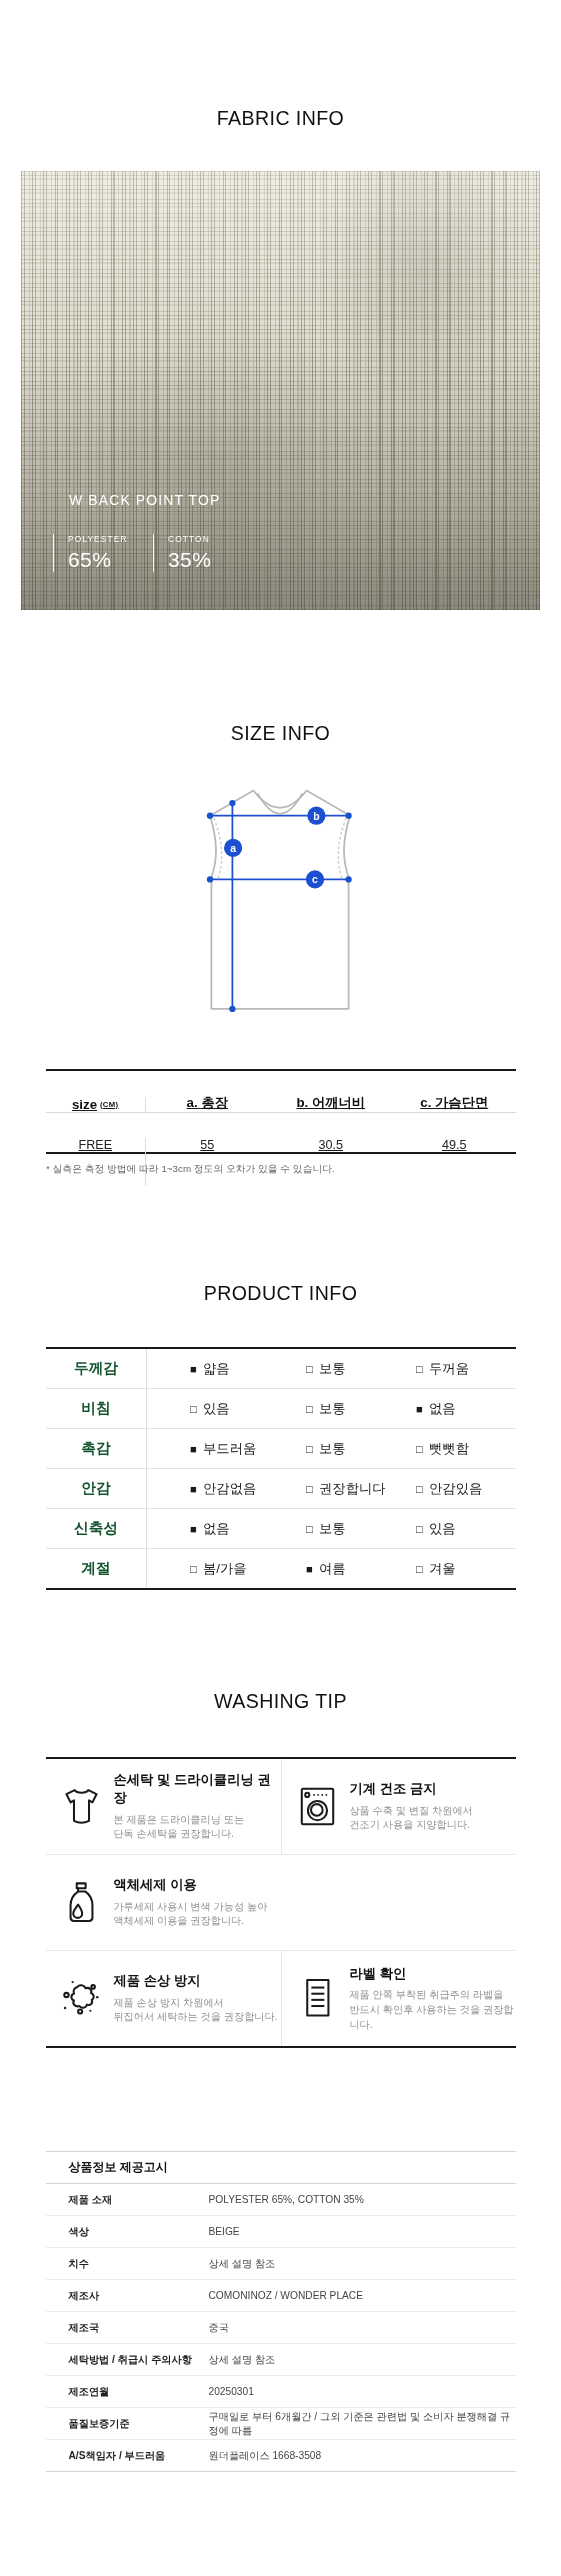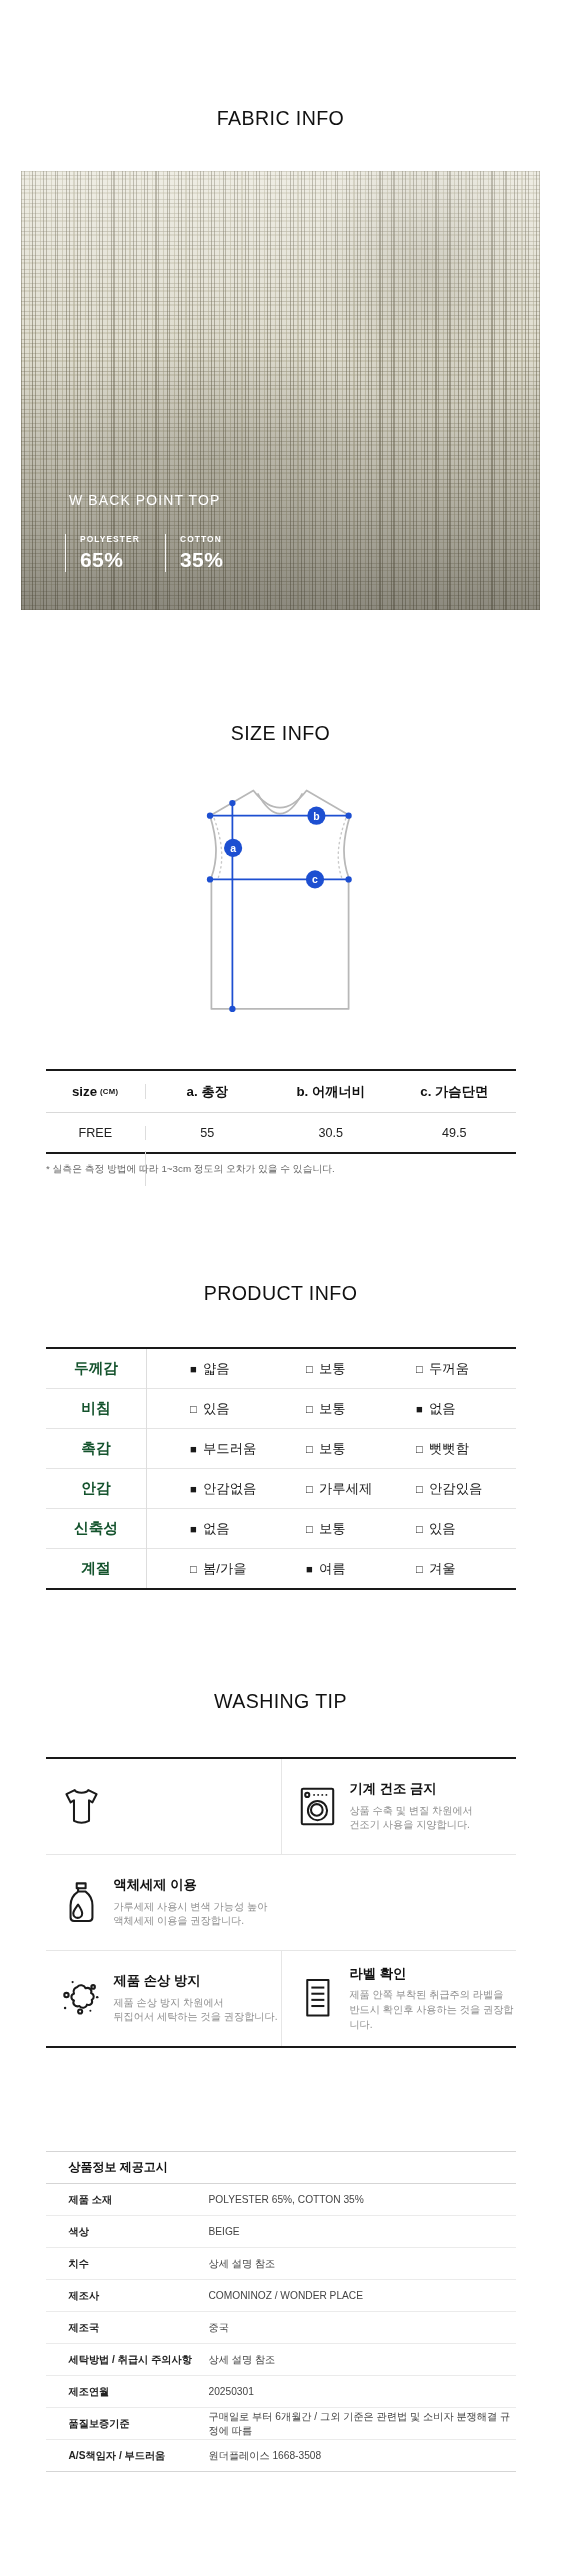--- a/index.html
+++ b/index.html
@@ -27,32 +27,32 @@
         rgba(170,165,138,0.50) 7.7px, rgba(170,165,138,0.50) 8.8px, rgba(0,0,0,0) 8.8px, rgba(0,0,0,0) 11.2px),
       repeating-linear-gradient(0deg,
         rgba(108,102,80,0.32) 0px, rgba(108,102,80,0.32) 1.1px, rgba(0,0,0,0) 1.1px, rgba(0,0,0,0) 4.2px,
         rgba(108,102,80,0.28) 4.2px, rgba(108,102,80,0.28) 5.3px, rgba(0,0,0,0) 5.3px, rgba(0,0,0,0) 10.5px,
         rgba(170,165,138,0.32) 10.5px, rgba(170,165,138,0.32) 11.6px, rgba(0,0,0,0) 11.6px, rgba(0,0,0,0) 14px);
   }
   .fabric-title {
     position:absolute; left:48px; top:321px; color:#ffffff;
     font-size:14px; letter-spacing:1.1px; font-weight:normal;
   }
-  .materials { position:absolute; left:44px; top:363px; display:flex;font-weight:bold; }
+  .materials { position:absolute; left:32px; top:363px; display:flex; }
   .material { width:100px; border-left:1.4px solid rgba(255,255,255,0.92); padding-left:14px; box-sizing:border-box; }
   .mat-name { color:#ffffff; font-size:8.4px; letter-spacing:1.1px; }
   .mat-pct  { color:#ffffff; font-size:21px; margin-top:4.2px; letter-spacing:0.4px; }
   
   .diagram { position:absolute; left:196px; top:772px; }
   
   .stable {
     position:absolute; left:46px; top:1069px; width:470px;
     border-top:2.1px solid #191919; border-bottom:2.1px solid #191919;
   }
-  .srow { display:flex; align-items:center; }
+  .srow { display:flex; align-items:flex-end;text-decoration:underline; }
   .srow.head { height:41px; border-bottom:0.7px solid #d9d9d9; }
   .srow.data { height:39px; }
   .scell { display:flex; align-items:center; justify-content:center; text-align:center; }
   .scell.c0 { width:100px; border-right:0.7px solid #dddddd; box-sizing:border-box; }
   .scell.c1,.scell.c2,.scell.c3 { width:124px; }
   .srow.head .scell { font-weight:bold; font-size:13.3px; color:#111; }
   .srow.data .scell { font-size:12.6px; color:#222; }
   .size-unit { font-size:7.7px; font-weight:bold; margin-left:2.8px; letter-spacing:0.4px; }
   .stable-tail { position:absolute; left:145px; top:1151px; width:0.7px; height:35px; background:#dcdcdc; }
   .note { position:absolute; left:46px; top:1163px; font-size:9.8px; color:#666; }
@@ -219,21 +219,21 @@
         </div>
     </div>
     <div class="prow">
       <div class="plabel">안감</div>
       <div class="popt o1">
           <span class="glyph">■</span>
           <span>안감없음</span>
         </div>
       <div class="popt o2">
           <span class="glyph">□</span>
-          <span>가루세제</span>
+          <span>권장합니다</span>
         </div>
       <div class="popt o3">
           <span class="glyph">□</span>
           <span>안감있음</span>
         </div>
     </div>
     <div class="prow">
       <div class="plabel">신축성</div>
       <div class="popt o1">
           <span class="glyph">■</span>
@@ -267,20 +267,25 @@
 
   <div class="heading" style="top:1689px;">WASHING TIP</div>
 
   <div class="wgrid">
     <div class="wrow">
       <div class="wcell">
         <div class="wicon">
           <svg width="41" height="41" viewBox="0 0 60 60" fill="none" stroke="#1a1a1a" stroke-width="3" stroke-linecap="round" stroke-linejoin="round">
             <path d="M20 6 C23 11 37 11 40 6 L52 12 L46 24 L41 21 L41 51 C33 55 27 55 19 51 L19 21 L14 24 L8 12 Z"></path>
           </svg>
+        </div>
+        <div class="wtext">
+          <div class="wtitle">손세탁 및 드라이클리닝 권장</div>
+          <div class="wline">본 제품은 드라이클리닝 또는</div>
+          <div class="wline">단독 손세탁을 권장합니다.</div>
         </div>
       </div>
       <div class="wcell">
         <div class="wicon">
           <svg width="41" height="41" viewBox="0 0 60 60" fill="none" stroke="#1a1a1a" stroke-width="3" stroke-linejoin="round">
             <rect x="7" y="4" width="46" height="52" rx="2"></rect>
             <circle cx="15" cy="13" r="3"></circle>
             <circle cx="25" cy="13" r="1.4" fill="#1a1a1a" stroke="none"></circle>
             <circle cx="31" cy="13" r="1.4" fill="#1a1a1a" stroke="none"></circle>
             <circle cx="37" cy="13" r="1.4" fill="#1a1a1a" stroke="none"></circle>

